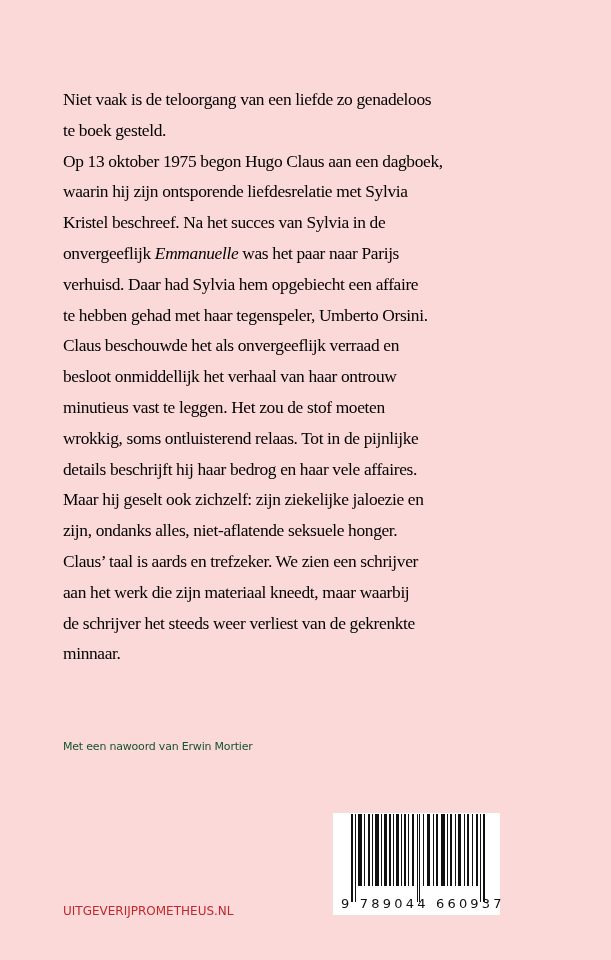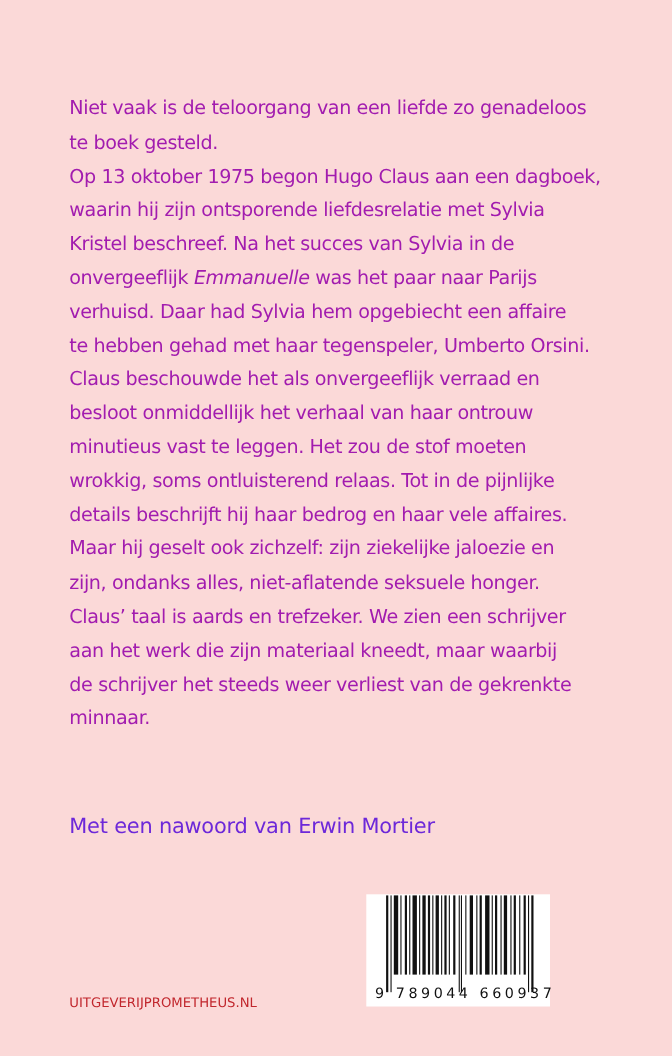--- a/index.html
+++ b/index.html
@@ -4,28 +4,29 @@
 <style>
   html, body { margin: 0; padding: 0; }
   body {
     width: 611px; height: 960px; overflow: hidden;
     background: #fbd9d8;
     position: relative;
     font-family: "DejaVu Sans", sans-serif;
   }
   .blurb {
     position: absolute; left: 63px; top: 84px; width: 540px;
-    color: #a21caf; font-size: 17.4px; line-height: 30.8px;
+    color: #000000; font-size: 17.4px; line-height: 30.8px;
     letter-spacing: -0.35px;
+    font-family: Liberation Serif, serif;
   }
   .blurb .line { display: block; white-space: nowrap; }
   .blurb em { font-style: italic; }
   .afterword {
     position: absolute; left: 63px; top: 740px;
-    color: #6d28d9; font-size: 19px; letter-spacing: -0.2px; white-space: nowrap;
+    color: #14532d; font-size: 11px; letter-spacing: -0.2px; white-space: nowrap;
   }
   .publisher {
     position: absolute; left: 63px; top: 904px;
     color: #c1272d; font-size: 12px; letter-spacing: 0; white-space: nowrap;
   }
   .barcode {
     position: absolute; left: 333px; top: 813px; width: 167px; height: 102px;
     background: #ffffff;
   }
   .bars { position: absolute; left: 18px; top: 1px; width: 136px; height: 88px; }

